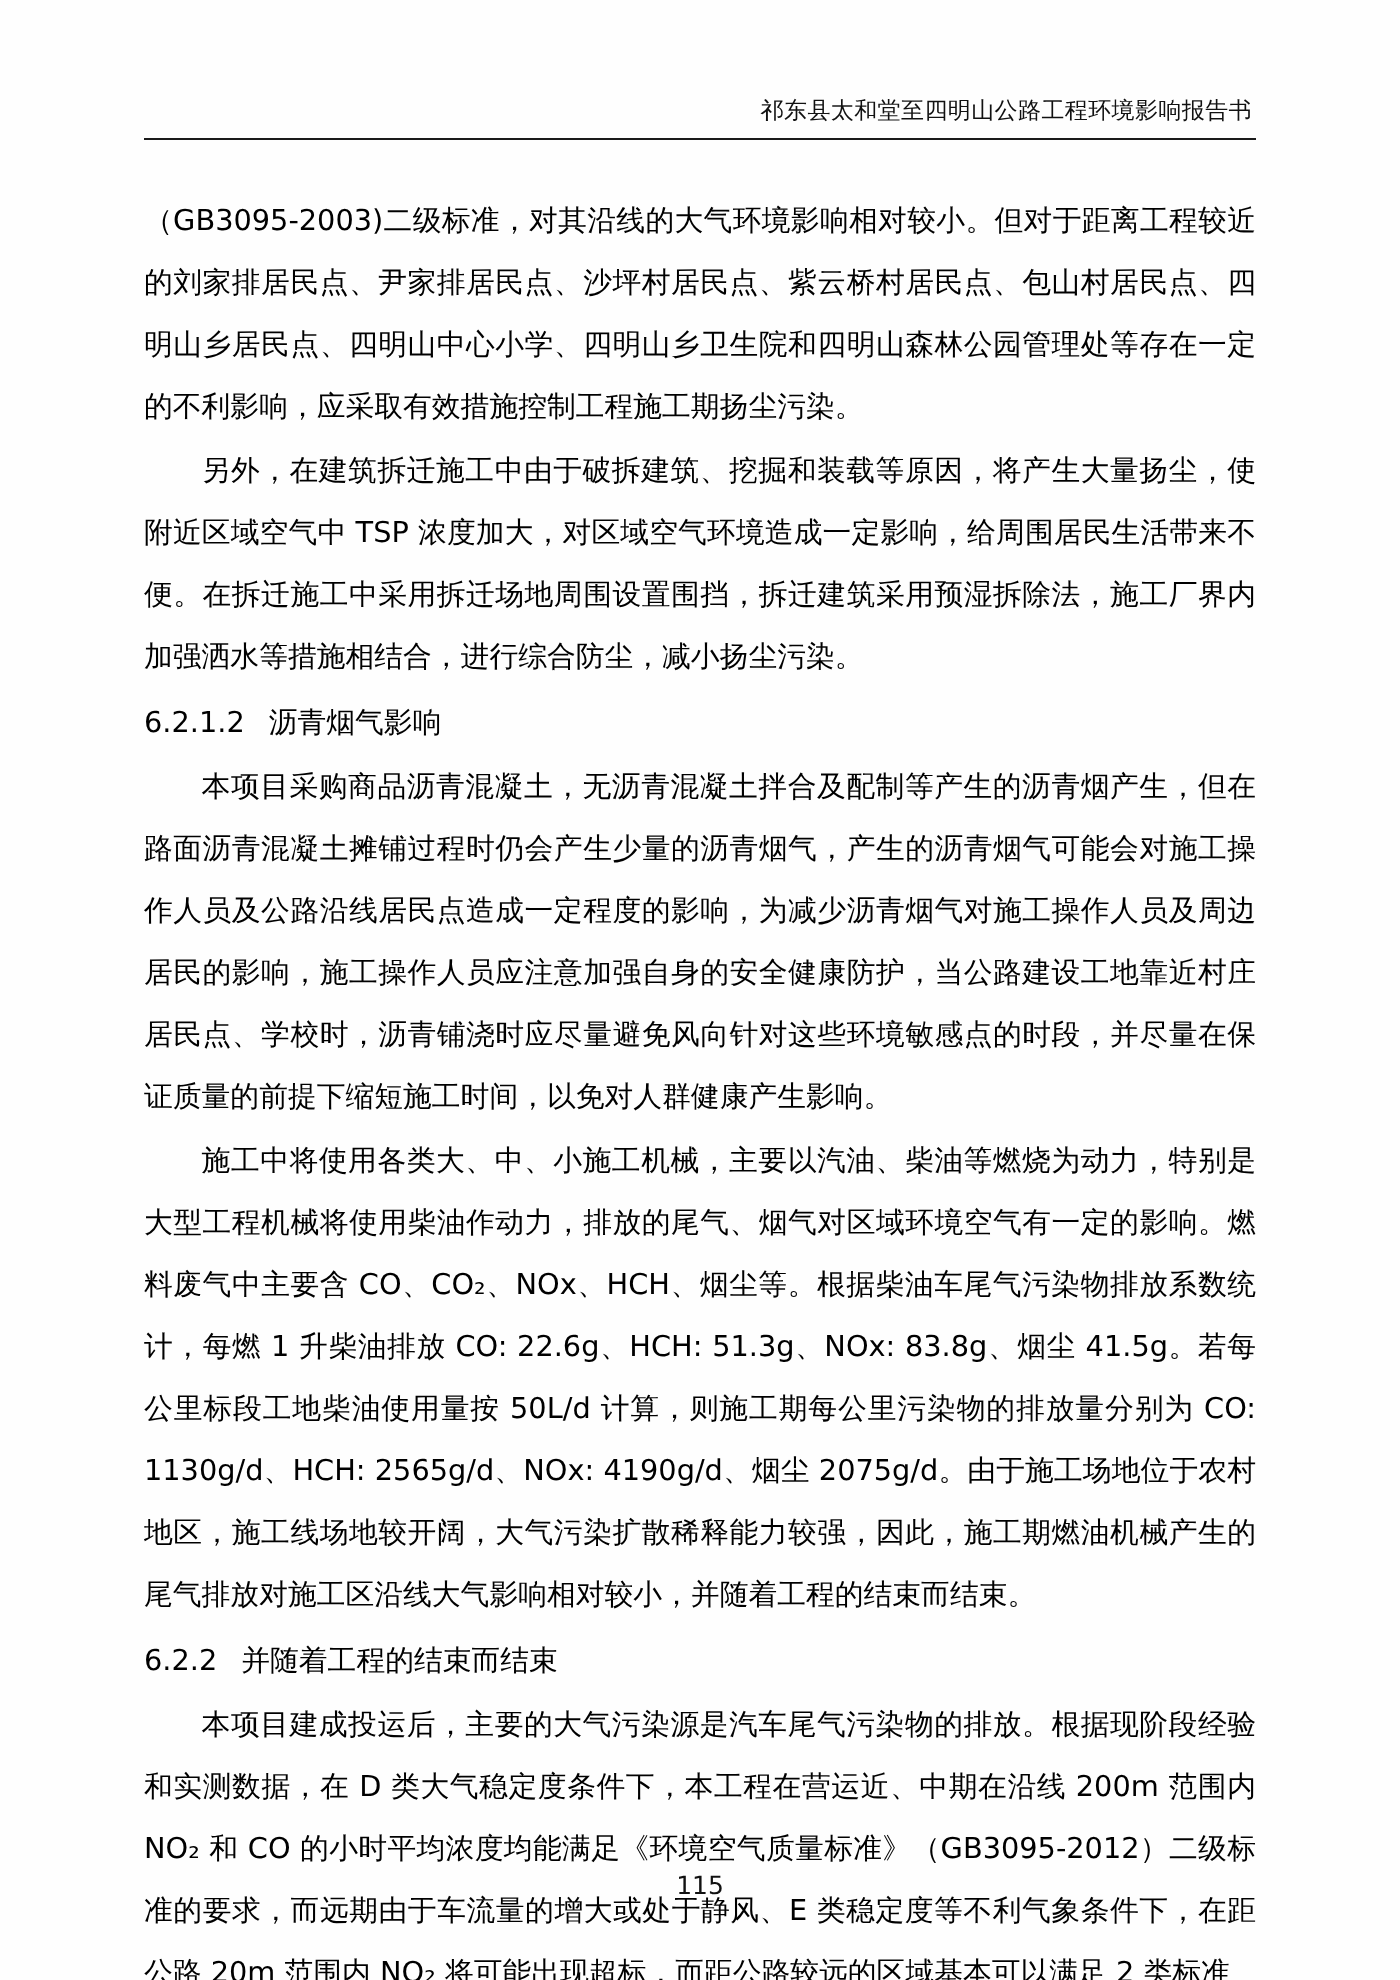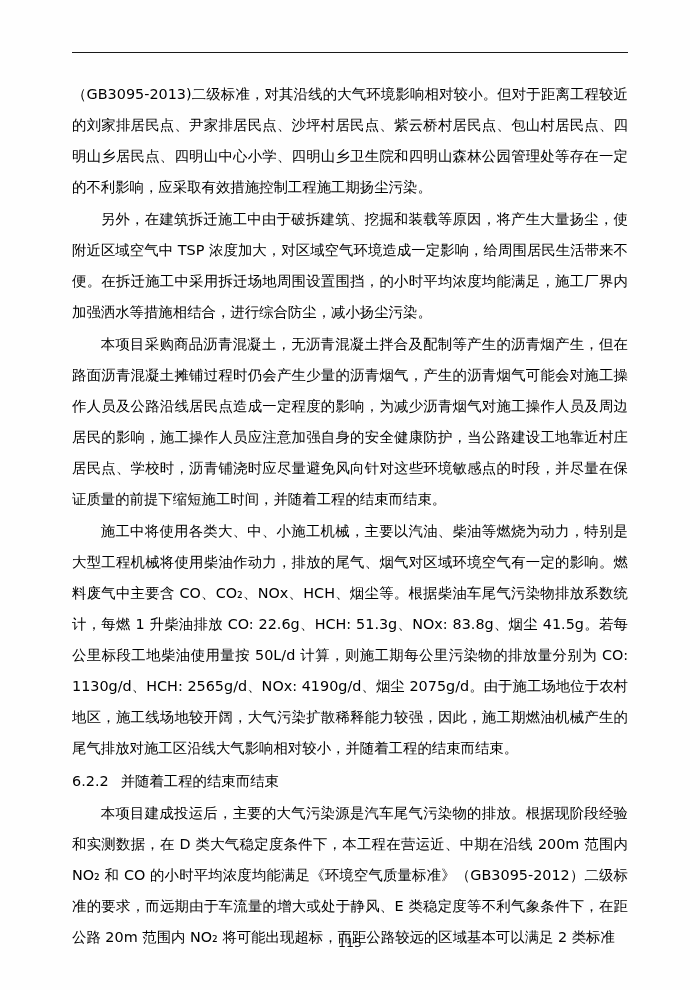--- a/index.html
+++ b/index.html
@@ -66,30 +66,36 @@
     text-align: center;
     font-size: 12.5px;
     color: #111;
   }
 </style>
 </head>
 <body>
 
 <div class="page">
 
+  <div class="header">
+    <span>祁东县太和堂至四明山公路工程环境影响报告书</span>
+  </div>
   <hr class="header-rule">
 
   <div class="body-text">
 
-    <p class="para noindent">（GB3095-2013)二级标准，对其沿线的大气环境影响相对较小。但对于距离工程较近的刘家排居民点、尹家排居民点、沙坪村居民点、紫云桥村居民点、包山村居民点、四明山乡居民点、四明山中心小学、四明山乡卫生院和四明山森林公园管理处等存在一定的不利影响，应采取有效措施控制工程施工期扬尘污染。</p>
+    <p class="para noindent">（GB3095-2003)二级标准，对其沿线的大气环境影响相对较小。但对于距离工程较近的刘家排居民点、尹家排居民点、沙坪村居民点、紫云桥村居民点、包山村居民点、四明山乡居民点、四明山中心小学、四明山乡卫生院和四明山森林公园管理处等存在一定的不利影响，应采取有效措施控制工程施工期扬尘污染。</p>
 
-    <p class="para">另外，在建筑拆迁施工中由于破拆建筑、挖掘和装载等原因，将产生大量扬尘，使附近区域空气中 TSP 浓度加大，对区域空气环境造成一定影响，给周围居民生活带来不便。在拆迁施工中采用拆迁场地周围设置围挡，的小时平均浓度均能满足，施工厂界内加强洒水等措施相结合，进行综合防尘，减小扬尘污染。</p>
+    <p class="para">另外，在建筑拆迁施工中由于破拆建筑、挖掘和装载等原因，将产生大量扬尘，使附近区域空气中 TSP 浓度加大，对区域空气环境造成一定影响，给周围居民生活带来不便。在拆迁施工中采用拆迁场地周围设置围挡，拆迁建筑采用预湿拆除法，施工厂界内加强洒水等措施相结合，进行综合防尘，减小扬尘污染。</p>
 
+    <h3 class="heading">
+      <span class="num">6.2.1.2</span><span>沥青烟气影响</span>
+    </h3>
 
-    <p class="para">本项目采购商品沥青混凝土，无沥青混凝土拌合及配制等产生的沥青烟产生，但在路面沥青混凝土摊铺过程时仍会产生少量的沥青烟气，产生的沥青烟气可能会对施工操作人员及公路沿线居民点造成一定程度的影响，为减少沥青烟气对施工操作人员及周边居民的影响，施工操作人员应注意加强自身的安全健康防护，当公路建设工地靠近村庄居民点、学校时，沥青铺浇时应尽量避免风向针对这些环境敏感点的时段，并尽量在保证质量的前提下缩短施工时间，并随着工程的结束而结束。</p>
+    <p class="para">本项目采购商品沥青混凝土，无沥青混凝土拌合及配制等产生的沥青烟产生，但在路面沥青混凝土摊铺过程时仍会产生少量的沥青烟气，产生的沥青烟气可能会对施工操作人员及公路沿线居民点造成一定程度的影响，为减少沥青烟气对施工操作人员及周边居民的影响，施工操作人员应注意加强自身的安全健康防护，当公路建设工地靠近村庄居民点、学校时，沥青铺浇时应尽量避免风向针对这些环境敏感点的时段，并尽量在保证质量的前提下缩短施工时间，以免对人群健康产生影响。</p>
 
 
     <p class="para">施工中将使用各类大、中、小施工机械，主要以汽油、柴油等燃烧为动力，特别是大型工程机械将使用柴油作动力，排放的尾气、烟气对区域环境空气有一定的影响。燃料废气中主要含 CO、CO₂、NOx、HCH、烟尘等。根据柴油车尾气污染物排放系数统计，每燃 1 升柴油排放 CO: 22.6g、HCH: 51.3g、NOx: 83.8g、烟尘 41.5g。若每公里标段工地柴油使用量按 50L/d 计算，则施工期每公里污染物的排放量分别为 CO: 1130g/d、HCH: 2565g/d、NOx: 4190g/d、烟尘 2075g/d。由于施工场地位于农村地区，施工线场地较开阔，大气污染扩散稀释能力较强，因此，施工期燃油机械产生的尾气排放对施工区沿线大气影响相对较小，并随着工程的结束而结束。</p>
 
     <h3 class="heading">
       <span class="num">6.2.2</span><span>并随着工程的结束而结束</span>
     </h3>
 
     <p class="para">本项目建成投运后，主要的大气污染源是汽车尾气污染物的排放。根据现阶段经验和实测数据，在 D 类大气稳定度条件下，本工程在营运近、中期在沿线 200m 范围内 NO₂ 和 CO 的小时平均浓度均能满足《环境空气质量标准》（GB3095-2012）二级标准的要求，而远期由于车流量的增大或处于静风、E 类稳定度等不利气象条件下，在距公路 20m 范围内 NO₂ 将可能出现超标，而距公路较远的区域基本可以满足 2 类标准</p>
 

